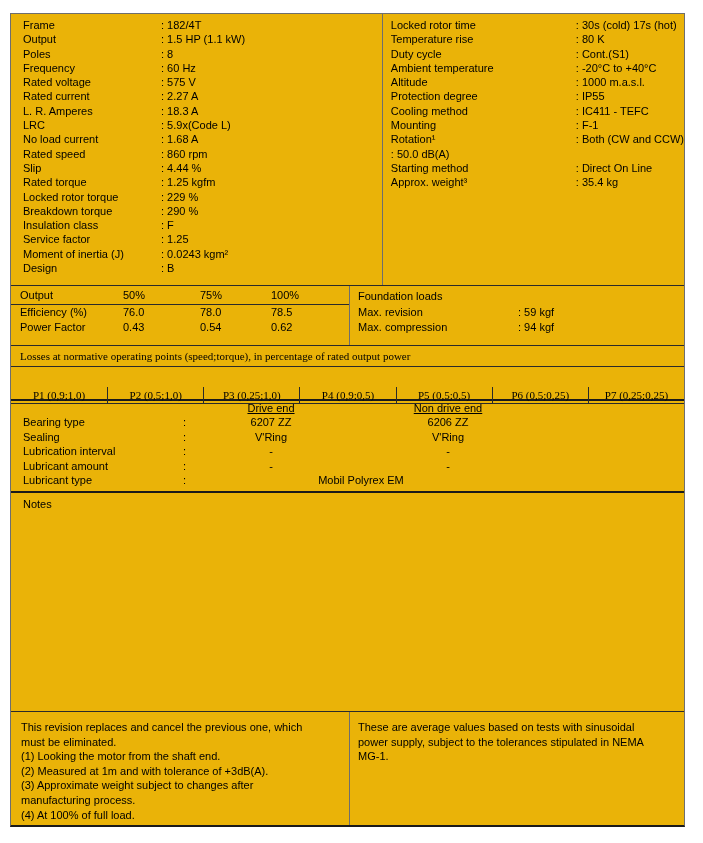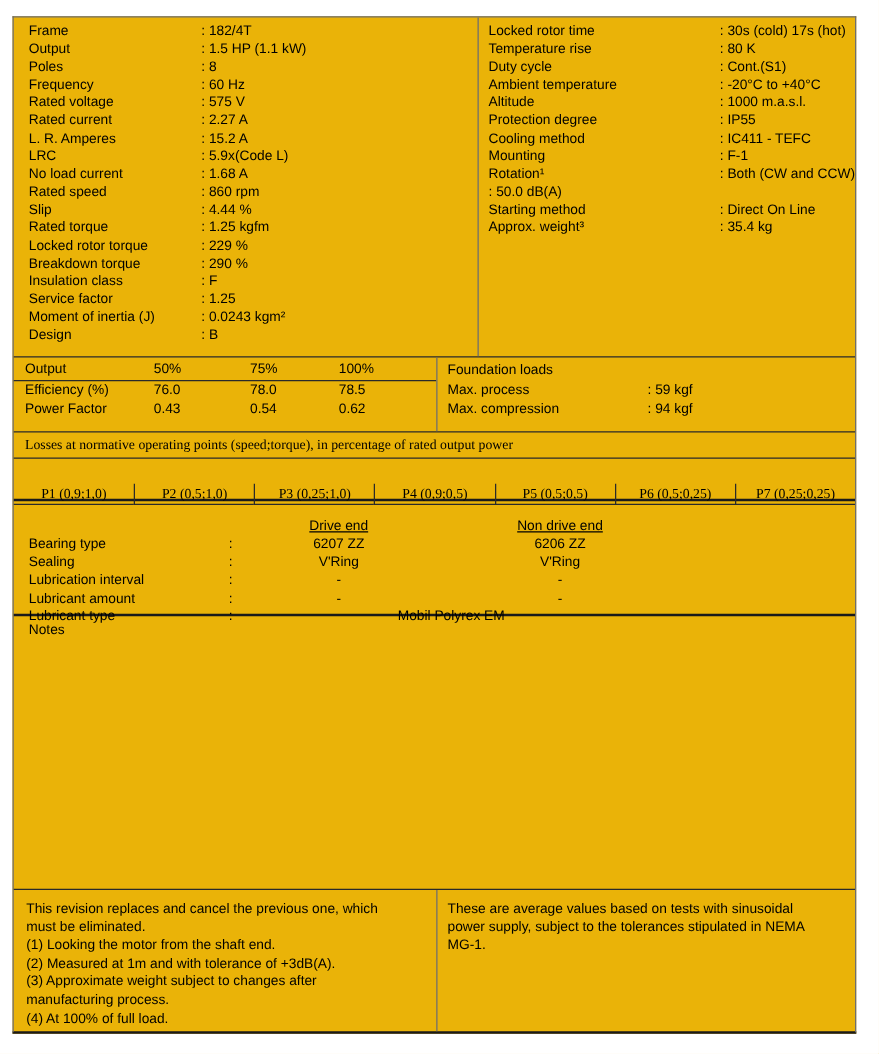--- a/index.html
+++ b/index.html
@@ -33,21 +33,21 @@
   .flabel { width:160px; flex:none; }
   
   .sec-losses { height:55px; box-sizing:border-box; border-bottom:2px solid #1a1a1a;font-family:Liberation Serif, serif; }
   .ltitle { height:21px; box-sizing:border-box; line-height:20px; padding-left:9px; border-bottom:1px solid #2a2a2a; }
   .lrow { display:grid; grid-template-columns:repeat(7,1fr);margin-top:20px; }
   .lcell { text-align:center; border-left:1px solid #2a2a2a; }
   .lcell:first-child { border-left:none; }
   .lrow.head .lcell { line-height:16px; border-bottom:1px solid #2a2a2a; }
   .lrow.vals .lcell { line-height:15px; }
   
-  .sec-bearings { height:92px; box-sizing:border-box; border-bottom:2px solid #1a1a1a; padding-top:13px; }
+  .sec-bearings { height:92px; box-sizing:border-box; border-bottom:2px solid #1a1a1a; padding-top:0; }
   .brow { display:grid; grid-template-columns:165px 20px 150px 204px 1fr; line-height:14.4px; }
   .bh { text-align:center; text-decoration:underline; }
   .blabel { padding-left:12px; }
   .bcolon { padding-left:7px; }
   .bde, .bnde { text-align:center; }
   .bmerge { grid-column:3/5; text-align:center; transform:translateX(-12px); }
   
   .sec-notes { flex:1; box-sizing:border-box; border-bottom:1px solid #2a2a2a; padding:5px 0 0 12px; }
   
   .sec-footer { height:113px; display:flex; box-sizing:border-box; }
@@ -82,21 +82,21 @@
         <div class="srow">
             <span class="slabel">Rated voltage</span>
             <span class="svalue">: 575 V</span>
           </div>
         <div class="srow">
             <span class="slabel">Rated current</span>
             <span class="svalue">: 2.27 A</span>
           </div>
         <div class="srow">
             <span class="slabel">L. R. Amperes</span>
-            <span class="svalue">: 15.2 A</span>
+            <span class="svalue">: 18.3 A</span>
           </div>
         <div class="srow">
             <span class="slabel">LRC</span>
             <span class="svalue">: 5.9x(Code L)</span>
           </div>
         <div class="srow">
             <span class="slabel">No load current</span>
             <span class="svalue">: 1.68 A</span>
           </div>
         <div class="srow">
@@ -204,21 +204,21 @@
         <div class="orow">
           <span class="oc0">Power Factor</span>
           <span class="oc1">0.43</span>
           <span class="oc2">0.54</span>
           <span class="oc3">0.62</span>
         </div>
       </div>
       <div class="out-right">
         <div>Foundation loads</div>
         <div class="frow">
-            <span class="flabel">Max. process</span>
+            <span class="flabel">Max. revision</span>
             <span class="svalue">: 59 kgf</span>
           </div>
         <div class="frow">
             <span class="flabel">Max. compression</span>
             <span class="svalue">: 94 kgf</span>
           </div>
       </div>
     </div>
 
     <div class="sec-losses">

